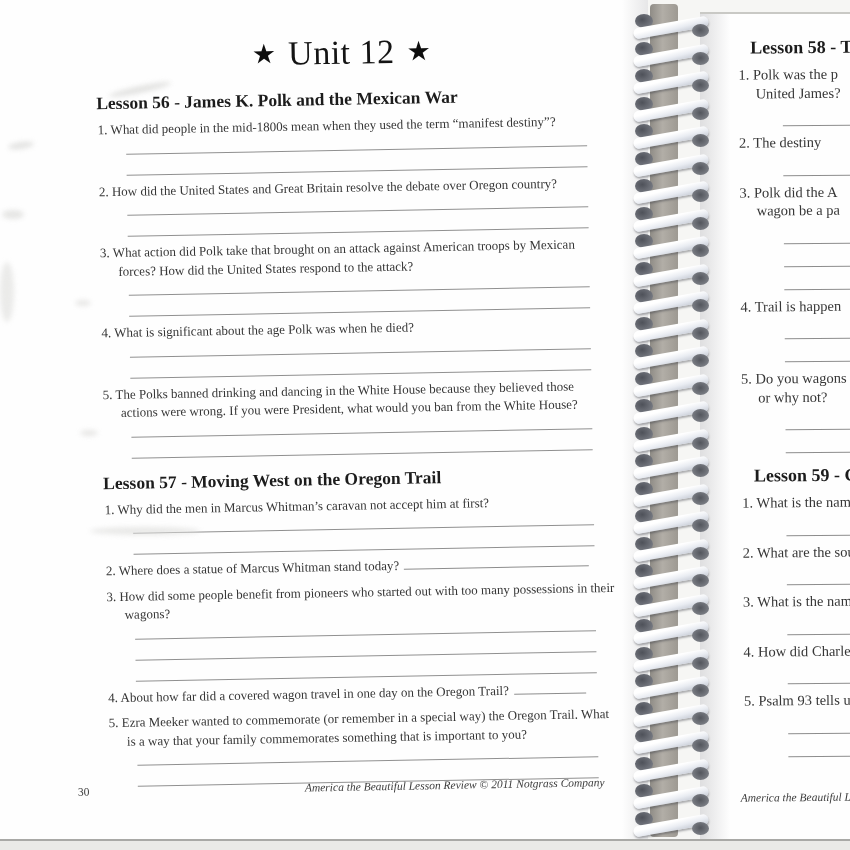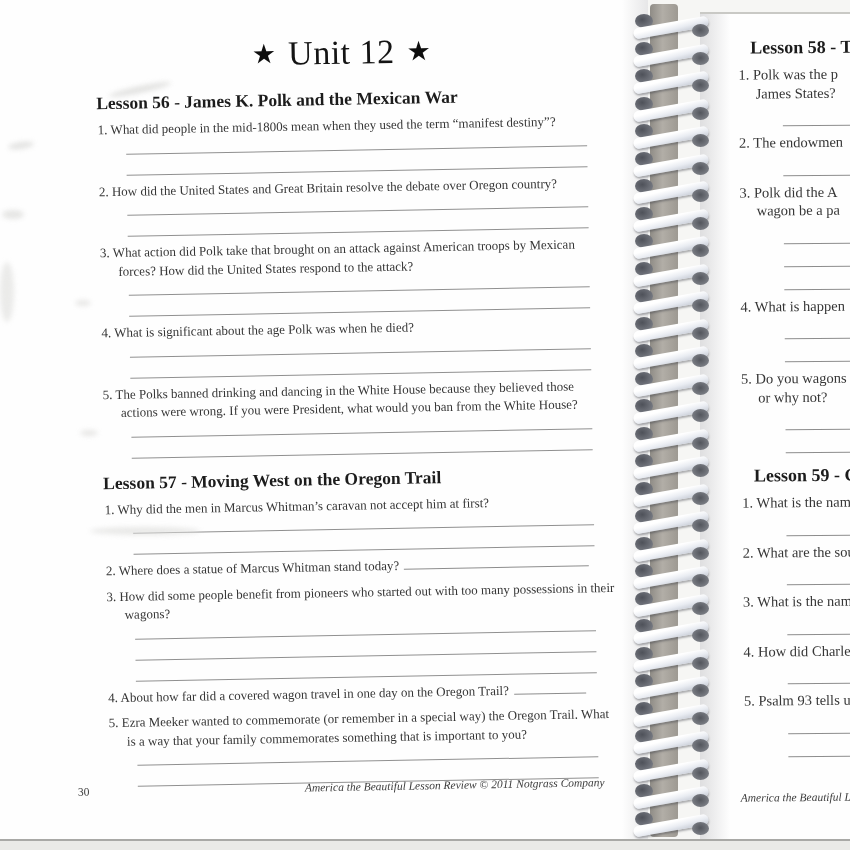--- a/index.html
+++ b/index.html
@@ -155,42 +155,42 @@
     <div class="edge-shade"></div>
   </div>
 
   <div class="right-page">
     <div class="edge-shade"></div>
     <div class="rp-content">
       <div>
           <h2 class="r-lesson-heading">Lesson 58 - T</h2>
           <div class="rq">
             <div class="rq-line"><span class="q-num">1. </span><span>Polk was the p</span></div>
-            <div class="rq-line rq-wrap"><span>James States?</span></div>
-            <div class="r-blanks">
-              <div class="r-blank"></div>
-            </div>
-          </div>
-          <div class="rq">
-            <div class="rq-line"><span class="q-num">2. </span><span>The endowmen</span></div>
+            <div class="rq-line rq-wrap"><span>United James?</span></div>
+            <div class="r-blanks">
+              <div class="r-blank"></div>
+            </div>
+          </div>
+          <div class="rq">
+            <div class="rq-line"><span class="q-num">2. </span><span>The destiny</span></div>
             <div class="r-blanks">
               <div class="r-blank"></div>
             </div>
           </div>
           <div class="rq">
             <div class="rq-line"><span class="q-num">3. </span><span>Polk did the A</span></div>
             <div class="rq-line rq-wrap"><span>wagon be a pa</span></div>
             <div class="r-blanks">
               <div class="r-blank"></div>
               <div class="r-blank"></div>
               <div class="r-blank"></div>
             </div>
           </div>
           <div class="rq">
-            <div class="rq-line"><span class="q-num">4. </span><span>What is happen</span></div>
+            <div class="rq-line"><span class="q-num">4. </span><span>Trail is happen</span></div>
             <div class="r-blanks">
               <div class="r-blank"></div>
               <div class="r-blank"></div>
             </div>
           </div>
           <div class="rq">
             <div class="rq-line"><span class="q-num">5. </span><span>Do you wagons Pr</span></div>
             <div class="rq-line rq-wrap"><span>or why not?</span></div>
             <div class="r-blanks">
               <div class="r-blank"></div>

